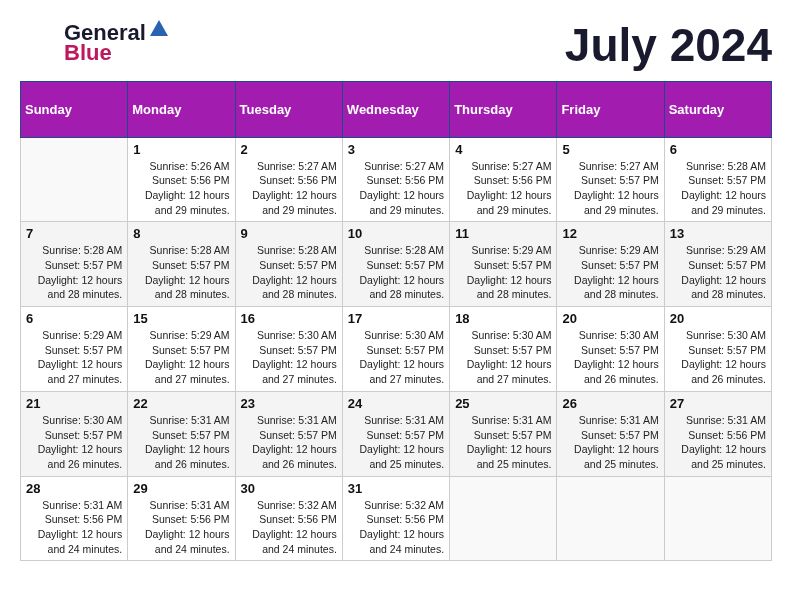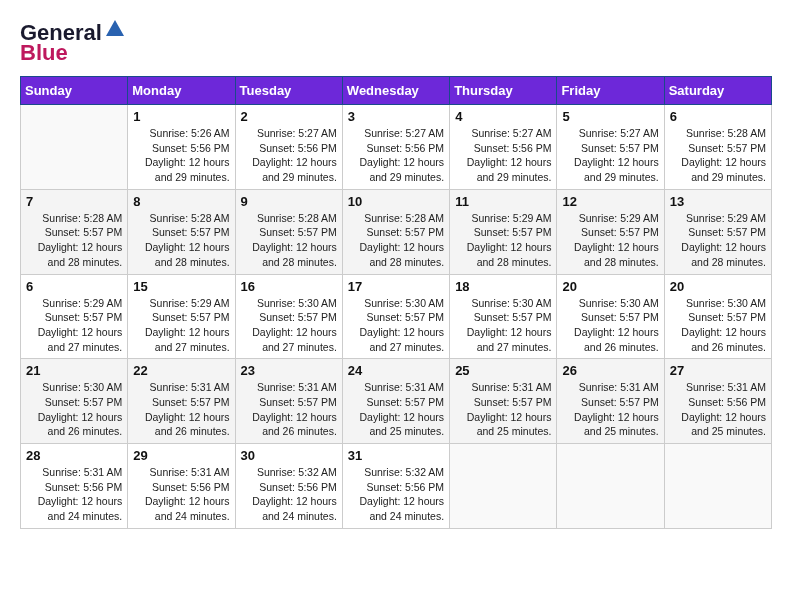--- a/index.html
+++ b/index.html
@@ -13,35 +13,36 @@
     .header-area {
       display: flex;
       justify-content: space-between;
       align-items: flex-start;
       margin-bottom: 10px;
     }
     .logo {
       display: flex;
       flex-direction: column;
       align-items: flex-start;
+      margin-left: 44px;
     }
     .title-area {
       text-align: right;
     }
     .calendar {
       width: 100%;
       border-collapse: collapse;
       border: 1px solid #ccc;
     }
     .calendar th {
-      background-color: #6d28d9;
+      background-color: #a21caf;
       color: #fff;
       font-size: 13px;
       font-weight: bold;
-      padding: 6px 4px;
+      padding: 20px 4px;
       text-align: left;
       border: 1px solid #1a4a8a;
     }
     .calendar td {
       vertical-align: top;
       width: calc(100% / 7);
       padding: 4px 5px;
       border: 1px solid #ccc;
       font-size: 11px;
       color: #222;
@@ -74,20 +75,21 @@
   <div class="logo">
     <div style="display:flex; align-items:center;">
       <span style="font-size:22px; font-weight:bold; color:#1a1a2e;">General</span>
       <svg width="22" height="22" viewBox="0 0 22 22" style="margin-left:2px; margin-top:-8px;">
         <polygon points="11,2 20,18 2,18" fill="#2962b0"></polygon>
       </svg>
     </div>
     <span style="font-size:22px; font-weight:bold; color:#be185d; margin-top:-6px;">Blue</span>
   </div>
   <div class="title-area">
+    <div style="font-size:46px; font-weight:bold; color:#1a1a2e; line-height:1.1;">July 2024</div>
   </div>
 </div>
 
 <table class="calendar">
   <thead>
     <tr>
       <th>Sunday</th>
       <th>Monday</th>
       <th>Tuesday</th>
       <th>Wednesday</th>

